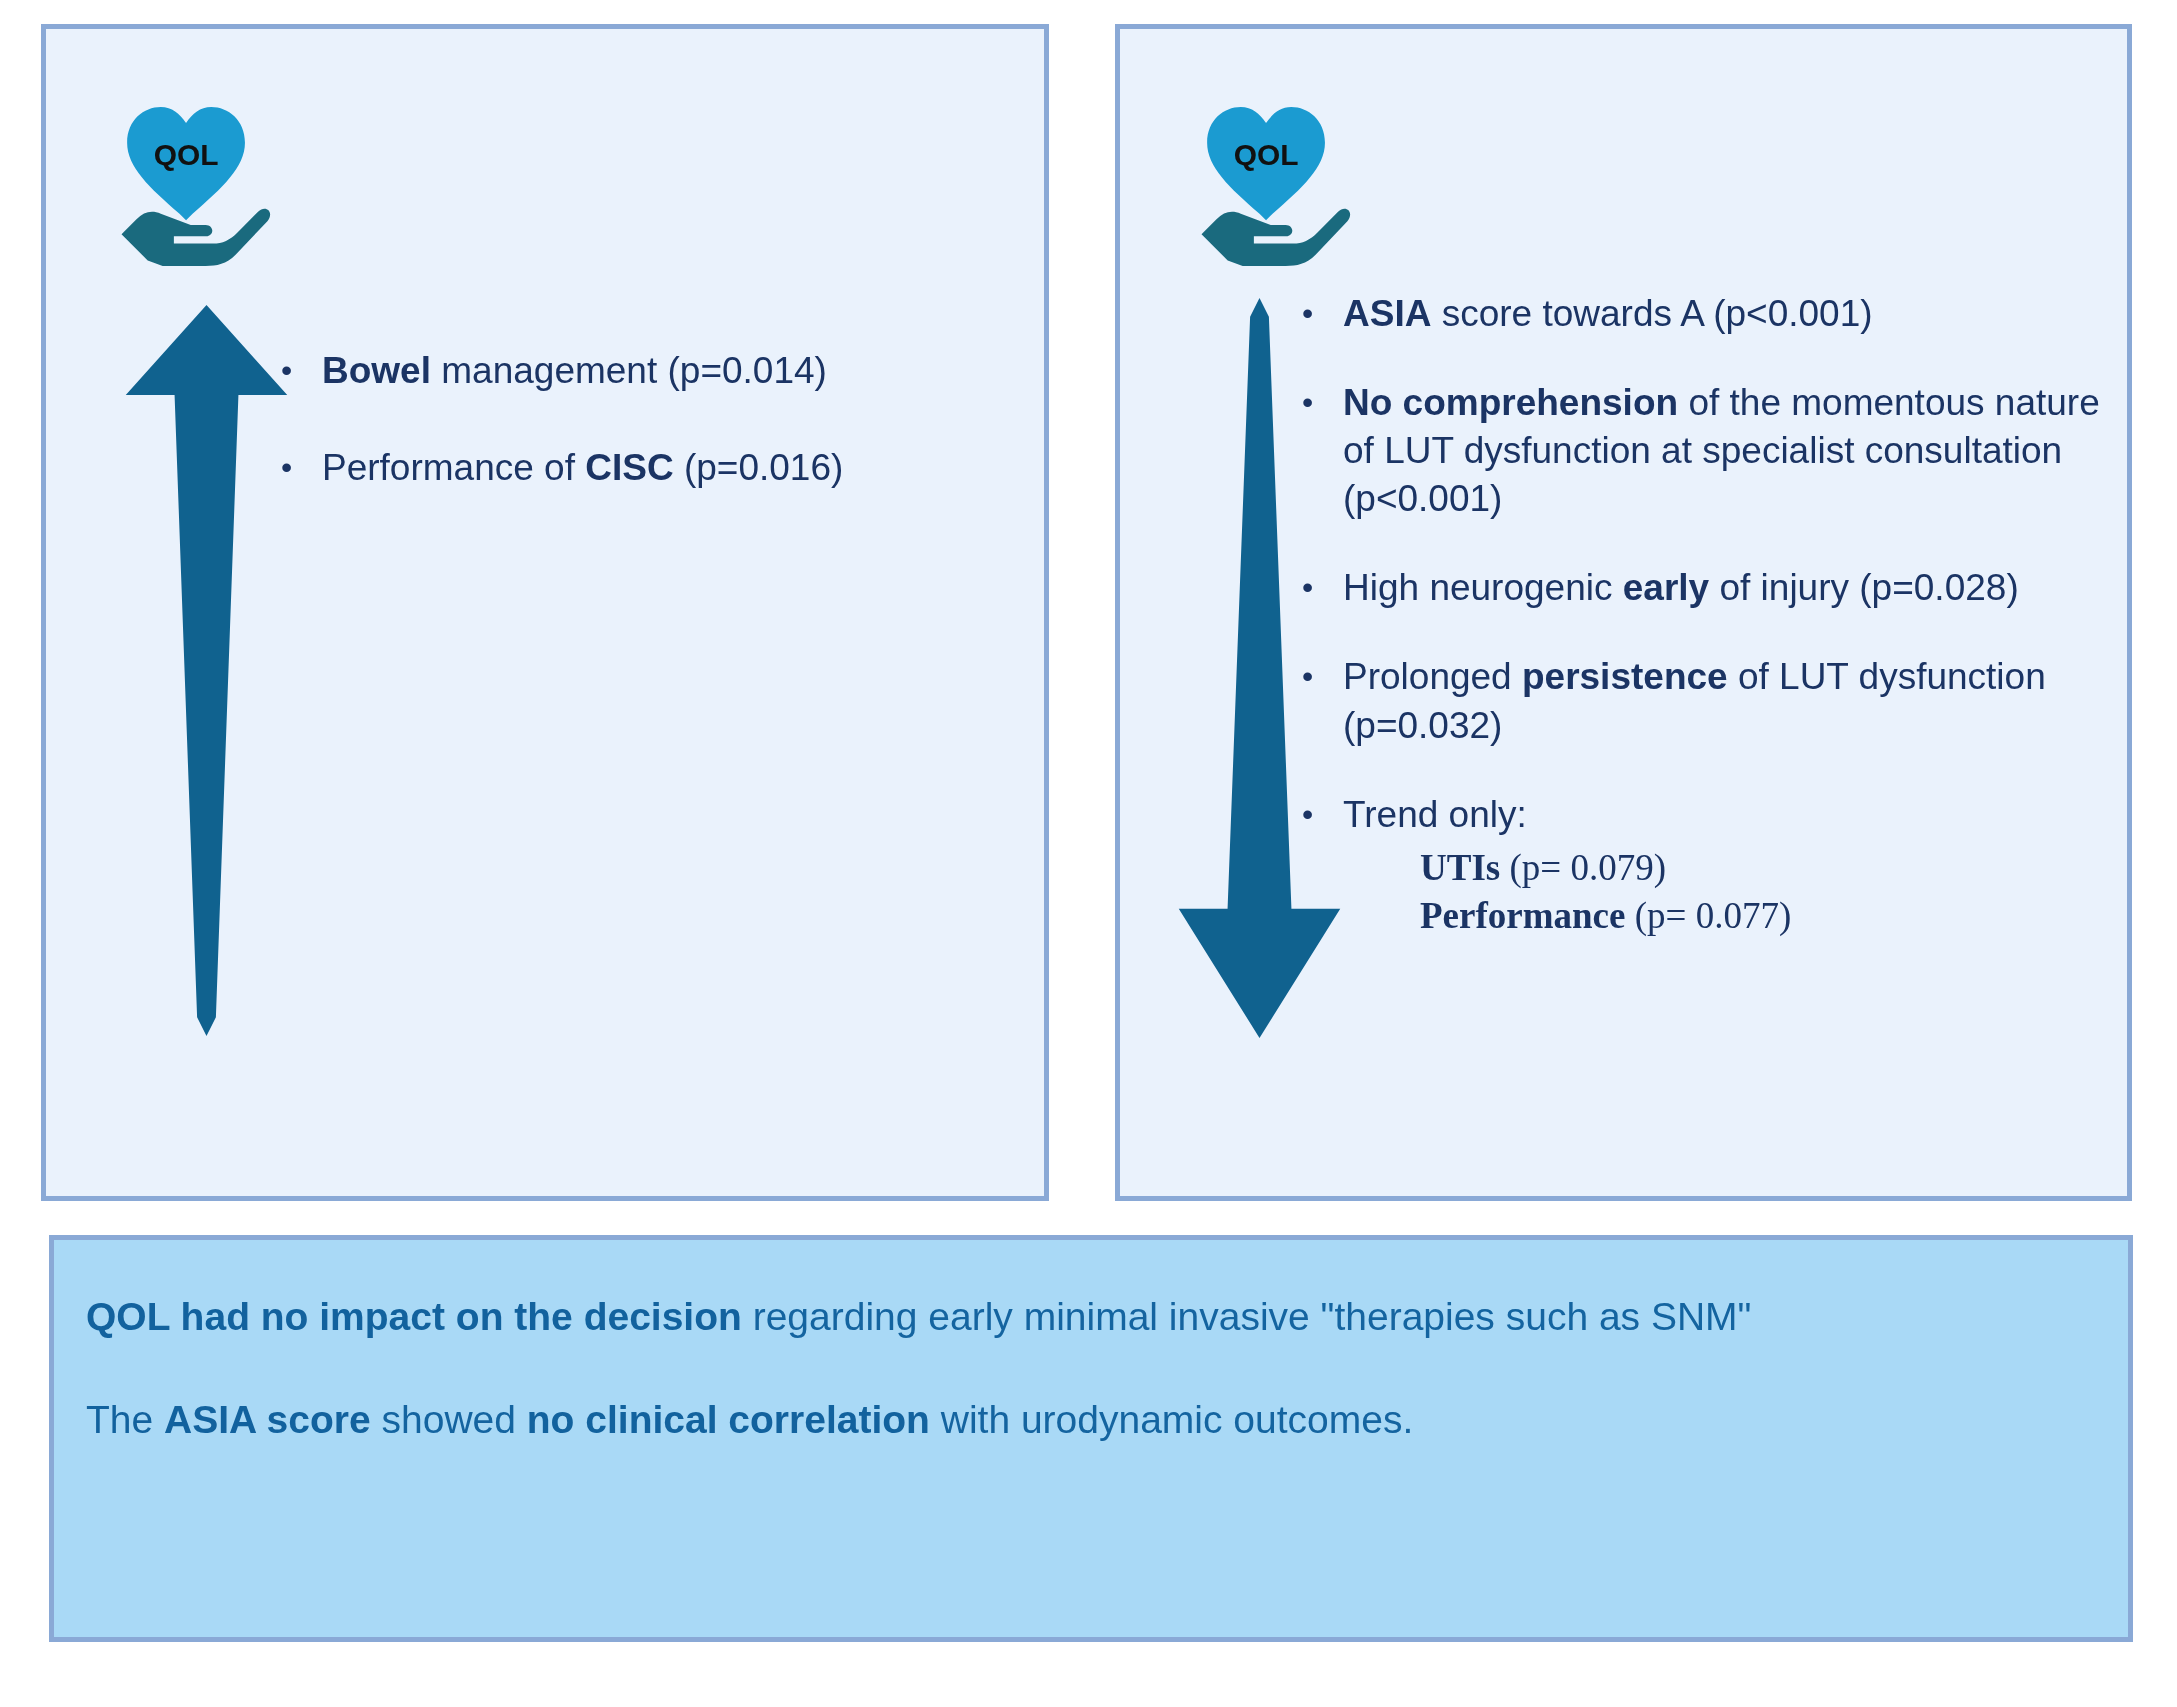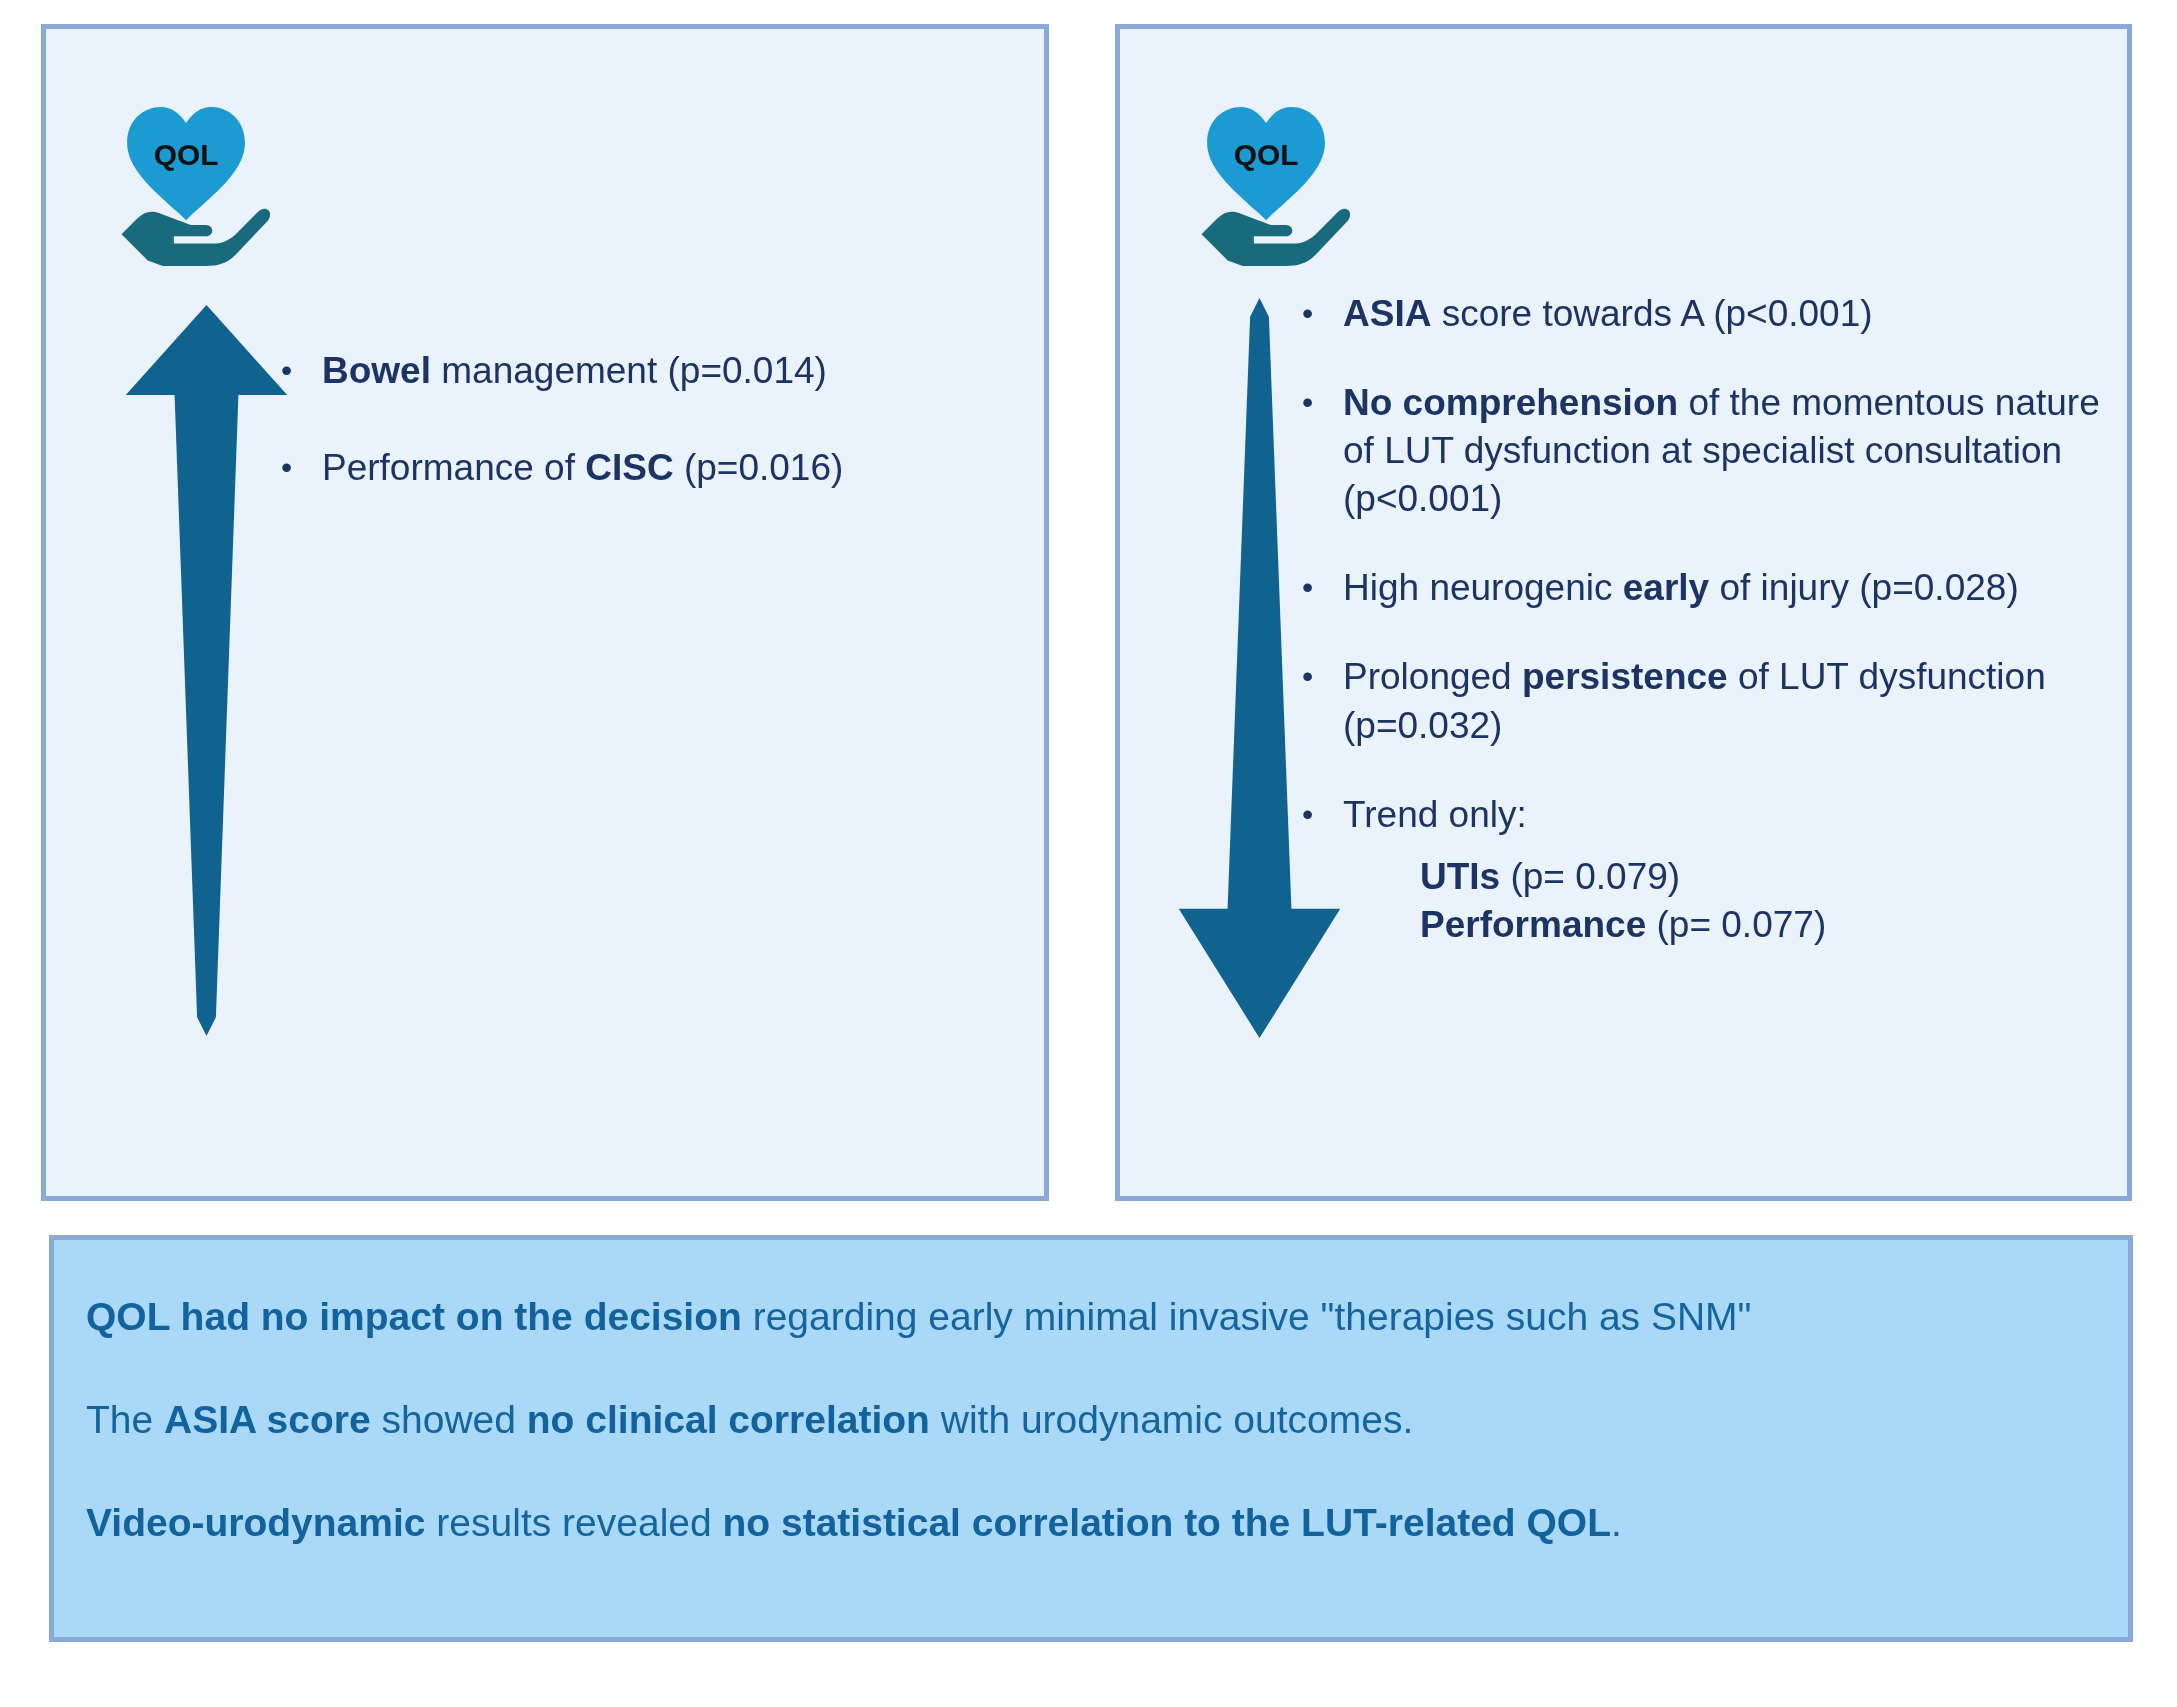--- a/index.html
+++ b/index.html
@@ -82,22 +82,23 @@
     color: #1b3464;
     font-size: 32px;
     line-height: 1.48;
   }
   .bullet-text {
     flex: 1 1 auto;
   }
   .bullet-text b { font-weight: bold; text-align: right; }
 
   .subitems {
-    margin-top: 14px;
+    margin-top: 5px;
     padding-left: 77px;
+    font-family: Liberation Serif, serif;
   }
   .subitem { white-space: nowrap; }
 
   
   .summary {
     position: absolute;
     left: 86px;
     top: 1293px;
     width: 1996px;
     color: #1464a0;
@@ -188,17 +189,16 @@
 
   </div>
 
   <div class="panel-bottom"></div>
 
   <div class="summary">
     <div class="summary-line"><b>QOL had no impact on the decision</b><span> regarding early minimal invasive "therapies such as SNM"</span></div>
 
     <div class="summary-line"><b style="font-weight:normal">The </b><b>ASIA score</b><span> showed </span><b>no clinical correlation</b><span> with urodynamic outcomes.</span></div>
 
-    <div class="summary-line"><b>Video-urodynamic</b><span> results revealed </span><b>no statistical correlation to the LUT-related QOL</b><span>.</span></div>
   </div>
 
 </div>
 
 
 </body></html>

